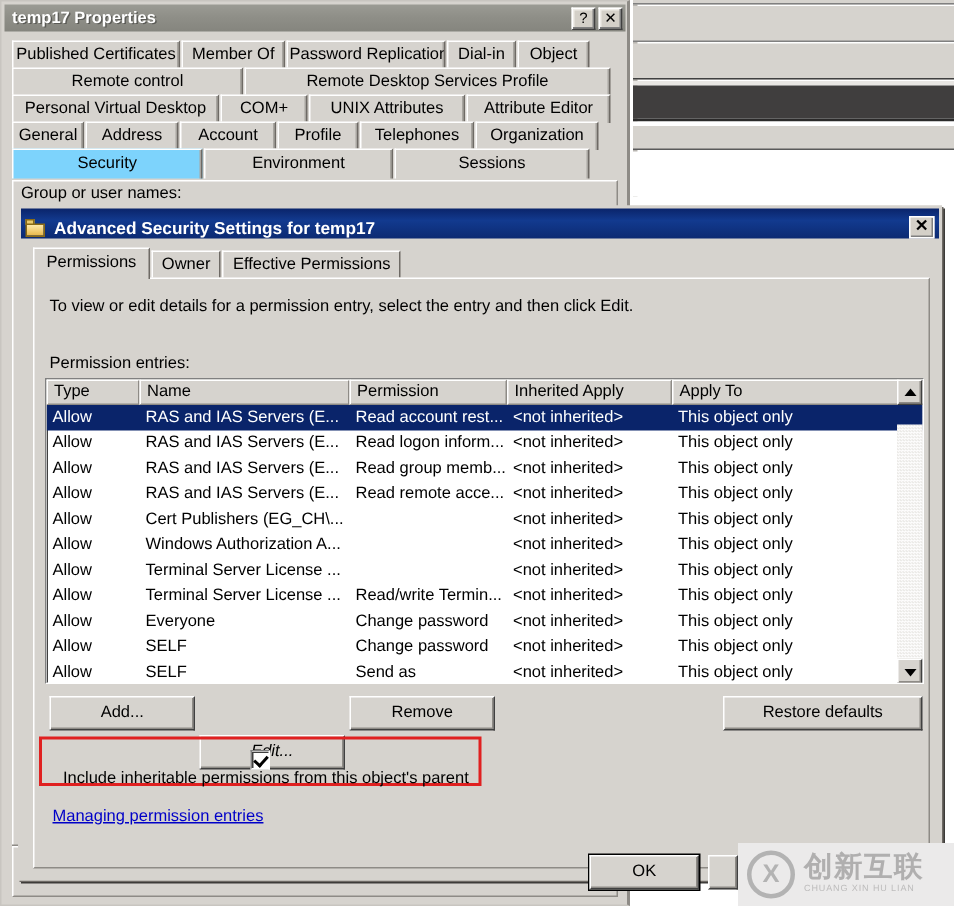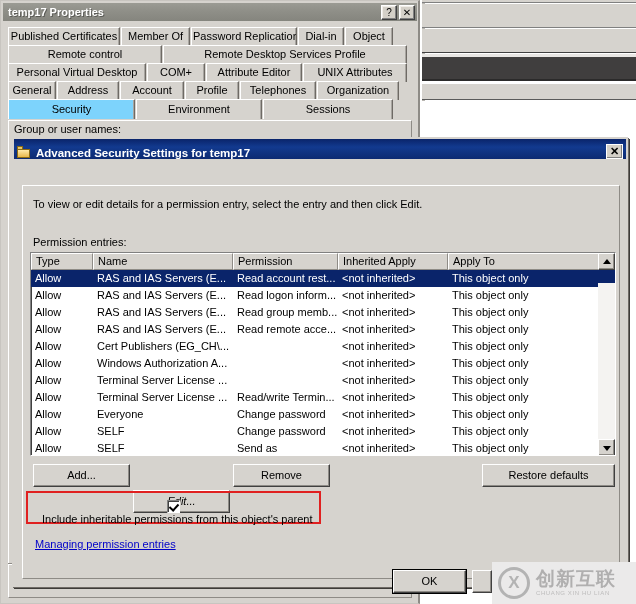--- a/index.html
+++ b/index.html
@@ -560,22 +560,22 @@
     </div>
 
     <div class="tab-row">
       <div class="tab" style="width:154px">Remote control</div>
       <div class="tab" style="width:244px">Remote Desktop Services Profile</div>
     </div>
 
     <div class="tab-row">
       <div class="tab" style="width:138px">Personal Virtual Desktop</div>
       <div class="tab" style="width:58px">COM+</div>
+      <div class="tab" style="width:104px">UNIX Attributes</div>
       <div class="tab" style="width:96px">Attribute Editor</div>
-      <div class="tab" style="width:104px">UNIX Attributes</div>
     </div>
 
     <div class="tab-row">
       <div class="tab" style="width:48px">General</div>
       <div class="tab" style="width:62px">Address</div>
       <div class="tab" style="width:64px">Account</div>
       <div class="tab" style="width:54px">Profile</div>
       <div class="tab" style="width:76px">Telephones</div>
       <div class="tab" style="width:82px">Organization</div>
     </div>
@@ -598,20 +598,25 @@
 
   <div id="inner-titlebar">
     <div id="folder-icon">
       <div class="ftab"></div>
       <div class="fbody"></div>
     </div>
     <div id="inner-title-text">Advanced Security Settings for temp17</div>
     <div id="inner-close-btn">✕</div>
   </div>
 
+  <div id="inner-tab-strip">
+    <div class="inner-tab selected">Permissions</div>
+    <div class="inner-tab">Owner</div>
+    <div class="inner-tab">Effective Permissions</div>
+  </div>
 
   <div id="inner-tab-body"></div>
 </div>
 
 <div id="instruction-text">To view or edit details for a permission entry, select the entry and then click Edit.</div>
 <div id="permission-entries-label">Permission entries:</div>
 
 <div id="listview">
   <div id="lv-header">
     <div class="lv-th c-type">Type</div>

